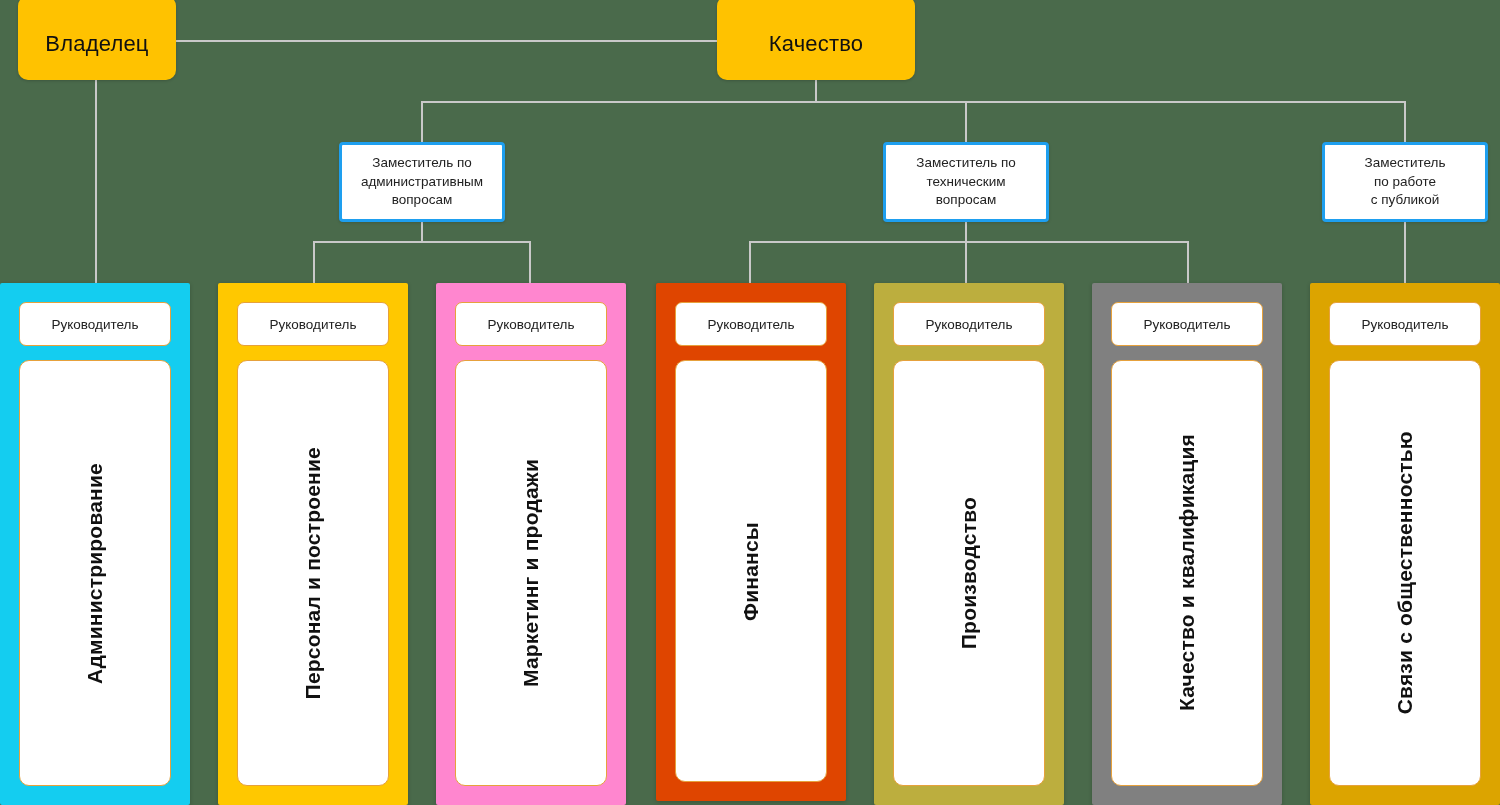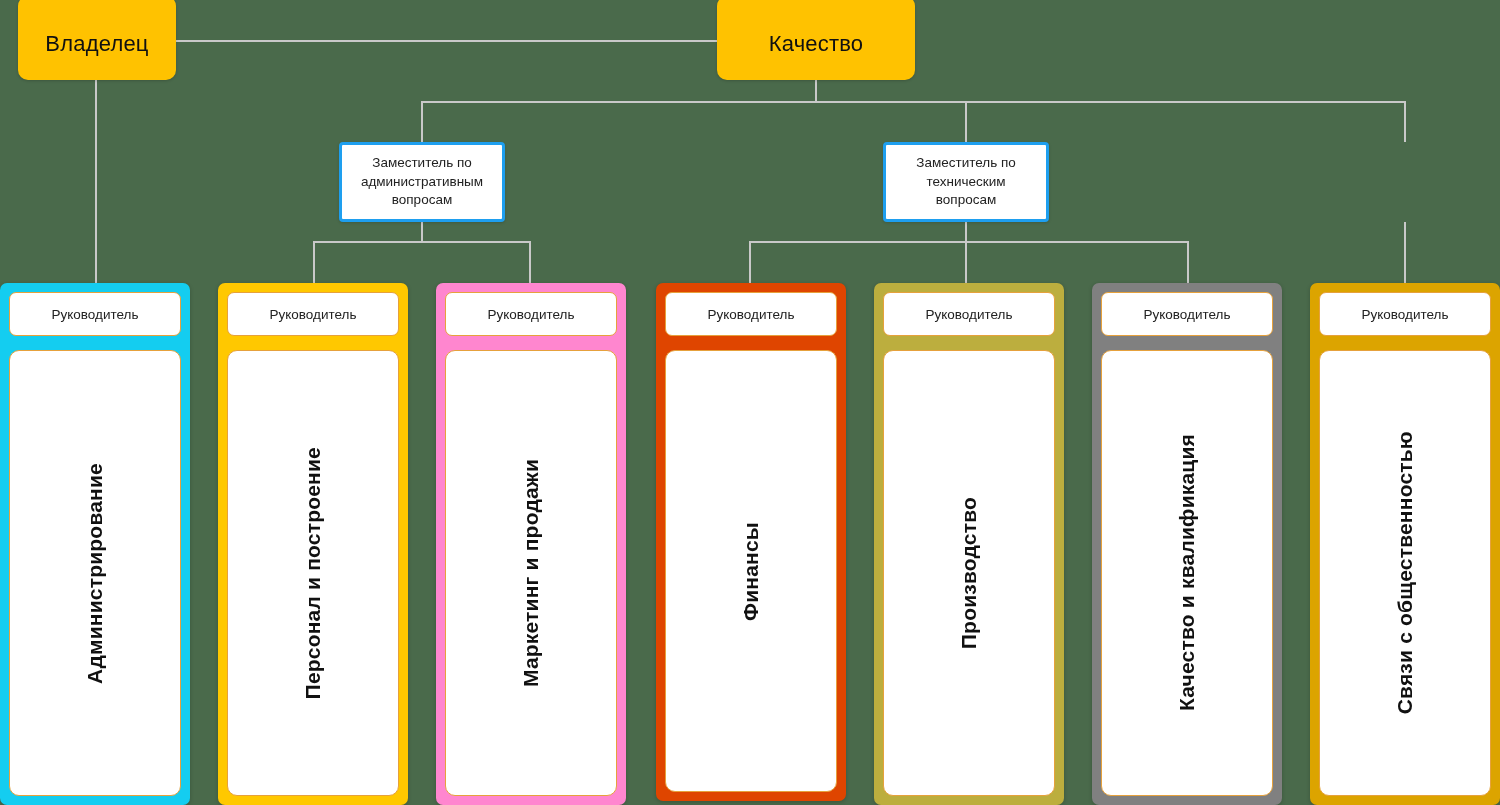--- a/index.html
+++ b/index.html
@@ -65,24 +65,24 @@
     font-size: 13.5px;
     color: #222222;
     line-height: 1.38;
     padding: 0 6px;
     white-space: pre-line;
   }
 
   
   .dept {
     position: absolute;
-    border-radius: 7px;
+    border-radius: 2px;
     z-index: 2;
     box-sizing: border-box;
-    padding: 9px;
+    padding: 19px;
     display: flex;
     flex-direction: column;
     align-items: stretch;
     box-shadow: 0 1px 4px rgba(0,0,0,0.2);
   }
   .dept-head {
     background: #FFFFFF;
     border: 1.5px solid #E6A13C;
     border-radius: 7px;
     height: 44px;
@@ -161,20 +161,25 @@
 административным
 вопросам</span>
   </div>
 
   <div class="deputy" style="left:883px; top:142px; width:166px; height:80px;">
     <span>Заместитель по
 техническим
 вопросам</span>
   </div>
 
+  <div class="deputy" style="left:1322px; top:142px; width:166px; height:80px;">
+    <span>Заместитель
+по работе
+с публикой</span>
+  </div>
 
   <div class="dept" style="left:0px; top:283px; width:190px; height:522px; background:#14CDF0;">
     <div class="dept-head">
       <span>Руководитель</span>
     </div>
     <div class="dept-body">
       <span>Администрирование</span>
     </div>
   </div>
 

